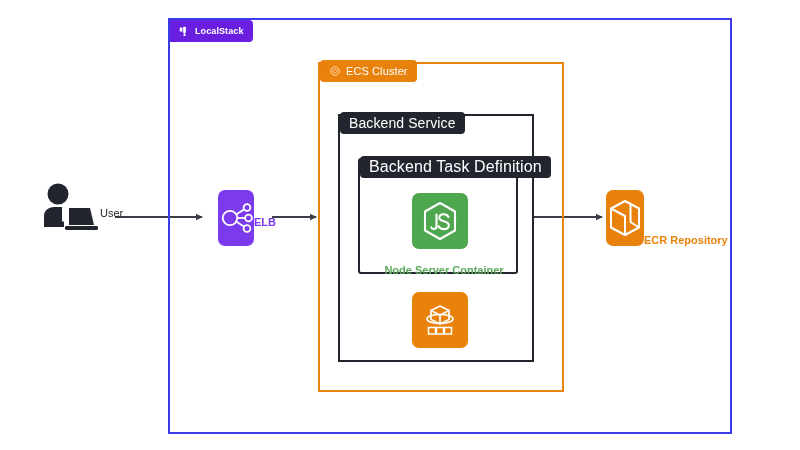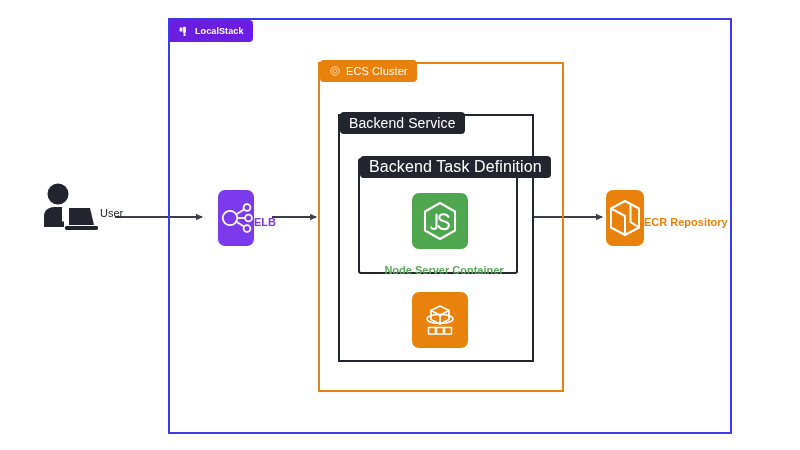--- a/index.html
+++ b/index.html
@@ -131,21 +131,21 @@
     line-height: 1;
     white-space: nowrap;
   }
 
   .node-user   { left: 38px;  top: 183px; width: 90px; }
   .node-user .node-label { color: #22252e; }
 
   .node-elb    { left: 210px; top: 190px; width: 56px; margin-left: 8px; }
   .node-elb .node-label { color: #7c3aed; font-weight: 600; }
 
-  .node-ecr    { left: 606px; top: 190px; width: 96px; }
+  .node-ecr    { left: 606px; top: 190px; width: 96px; align-items: flex-end; }
   .node-ecr .node-label { color: #e8820c; font-weight: 600; }
 
   .node-nodejs { left: 412px; top: 193px; width: 64px; }
   .node-nodejs .node-label {
     color: #5aa85a;
     font-weight: 600;
     position: absolute;
     top: 63px;
     left: 50%;
     transform: translateX(-50%);

